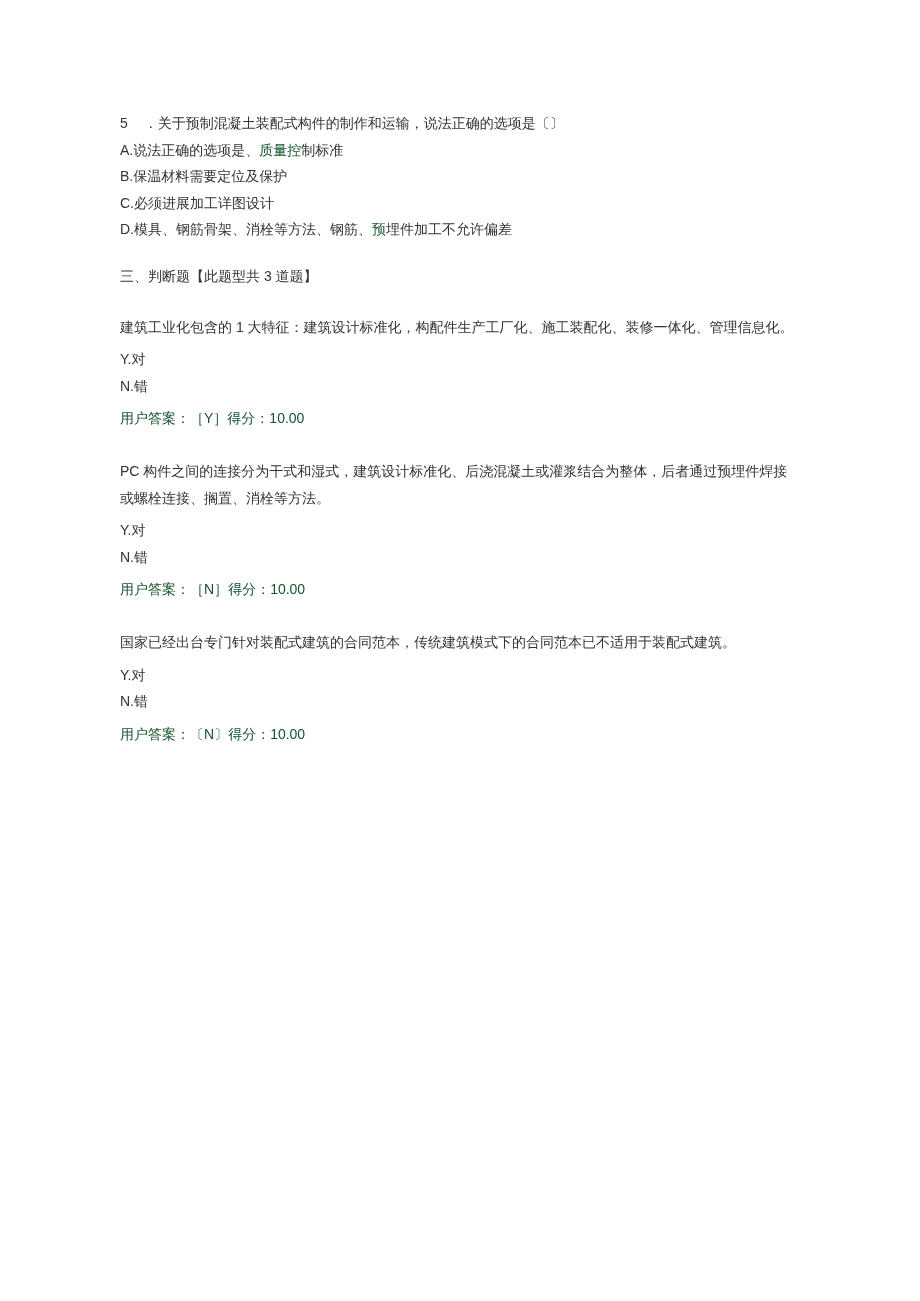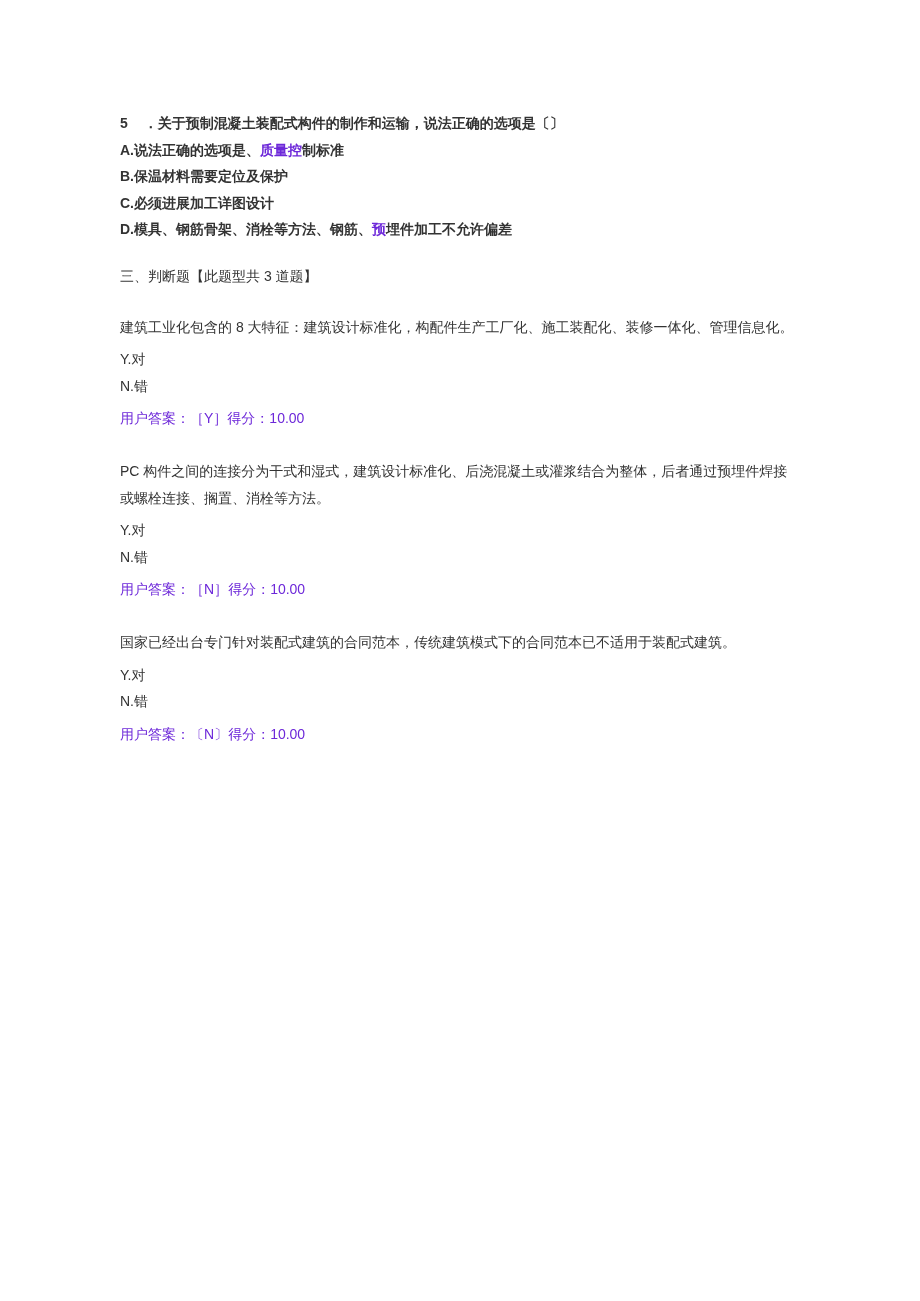--- a/index.html
+++ b/index.html
@@ -11,34 +11,33 @@
       background: #ffffff;
       font-family: "Microsoft YaHei", "SimSun", Arial, sans-serif;
       font-size: 14px;
       color: #333;
       width: 920px;
       padding: 110px 120px 60px 120px;
       line-height: 1.9;
     }
     .question-block {
       margin-bottom: 20px;
-      font-weight: bold;
     }
     .question-number {
       font-family: Arial, sans-serif;
       margin-right: 16px;
     }
     .option {
       display: block;
     }
     .option-letter {
       font-family: Arial, sans-serif;
     }
     .answer-line {
-      color: #6d28d9;
+      color: #14532d;
     }
     .section-title {
       margin-top: 16px;
       margin-bottom: 24px;
     }
     .judgment-question {
       margin-bottom: 6px;
     }
     .yn-options {
       margin-bottom: 6px;
@@ -66,21 +65,21 @@
     <span class="option-letter">C.</span><span>必须进展加工详图设计</span>
   </div>
   <div class="option">
     <span class="option-letter">D.</span><span>模具、钢筋骨架、消栓等方法、钢筋、</span><span class="answer-line">预</span><span>埋件加工不允许偏差</span>
   </div>
 </div>
 
 <div class="section-title">三、判断题【此题型共 3 道题】</div>
 
 <div class="judgment-block">
-  <div class="judgment-question">建筑工业化包含的 8 大特征：建筑设计标准化，构配件生产工厂化、施工装配化、装修一体化、管理信息化。</div>
+  <div class="judgment-question">建筑工业化包含的 1 大特征：建筑设计标准化，构配件生产工厂化、施工装配化、装修一体化、管理信息化。</div>
   <div class="yn-options">
     <div class="option">
       <span class="option-letter">Y.</span><span>对</span>
     </div>
     <div class="option">
       <span class="option-letter">N.</span><span>错</span>
     </div>
   </div>
   <div class="answer-line">
     <span>用户答案：</span><span>［Y］</span><span>得分：</span><span>10.00</span>

